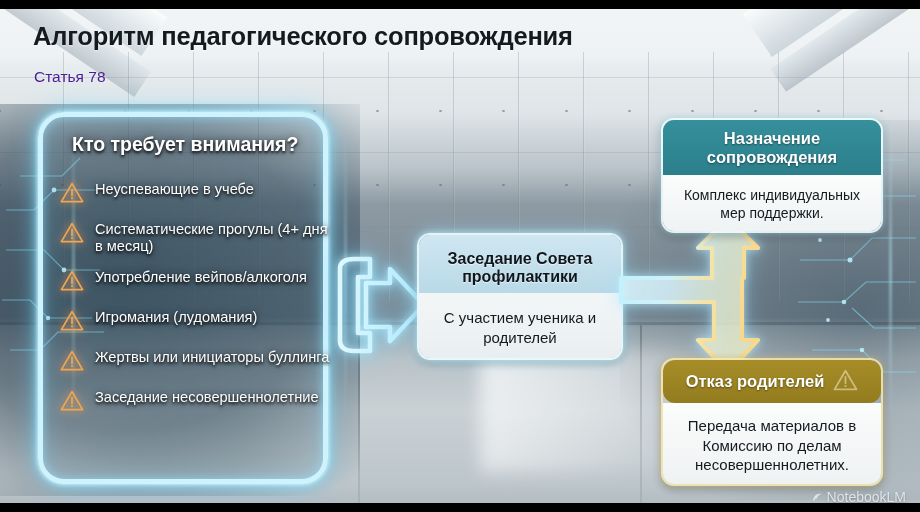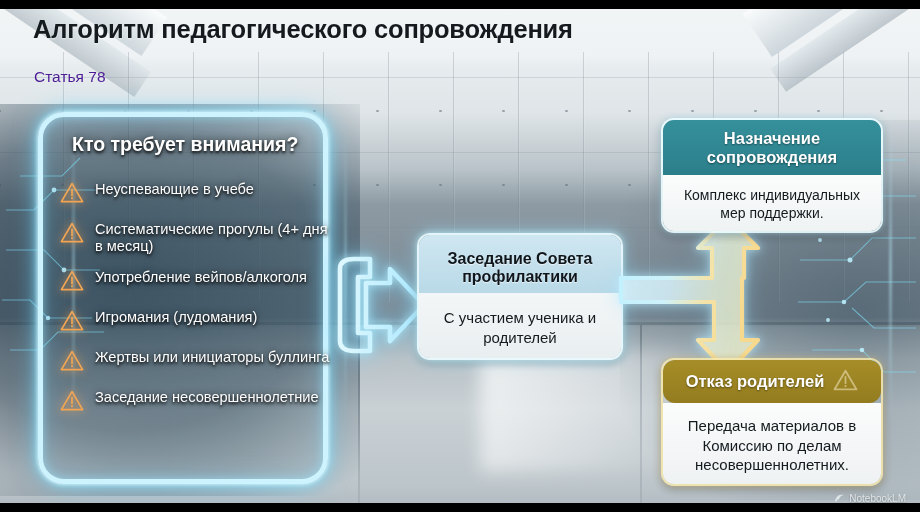--- a/index.html
+++ b/index.html
@@ -78,21 +78,21 @@
   .circuit{ position:absolute; inset:0; pointer-events:none; }
   .circuit path{ fill:none; stroke:#7fe6ff; stroke-width:1.1; opacity:.55; }
   .circuit circle{ fill:#bff2ff; opacity:.85; }
 
   
   .vstrip{ position:absolute; width:3px; background:linear-gradient(180deg,
        rgba(190,240,255,0),rgba(190,240,255,.85),rgba(190,240,255,0)); filter:blur(1px); }
 
   
   .page-title{
-    position:absolute; left:33px; top:15px;
+    position:absolute; left:33px; top:22px;
     font-size:25.5px; font-weight:bold; color:#141a1e; letter-spacing:-.2px;
     text-shadow:0 1px 2px rgba(255,255,255,.55);
   }
   .page-sub{
     position:absolute; left:34px; top:68px;
     font-size:15.5px; color:#4c1d95;
   }
 
   
   .neon-panel{
@@ -185,21 +185,21 @@
   .arrow-svg{ position:absolute; pointer-events:none; }
   #arrow-in{ left:336px; top:255px; width:94px; height:100px;
     filter:drop-shadow(0 0 4px rgba(175,238,255,.95)) drop-shadow(0 0 11px rgba(120,215,255,.8)); }
   #arrow-split{ left:618px; top:222px; width:160px; height:170px;
     filter:drop-shadow(0 0 4px rgba(190,240,255,.7)) drop-shadow(0 0 10px rgba(150,225,255,.45)); }
 
   
   .watermark{
     position:absolute; right:14px; bottom:7px;
     display:flex; align-items:center; gap:4px;
-    font-size:10px; color:#eef4f6; opacity:.78;
+    font-size:14px; color:#eef4f6; opacity:.78;
     text-shadow:0 1px 2px rgba(0,0,0,.4);
   }
   
   .lb{ position:absolute; left:0; right:0; height:9px; background:#000; z-index:40; }
   .lb.t{ top:0; } .lb.b{ bottom:0; }
 </style>
 </head>
 <body>
 
 <div id="slide">

